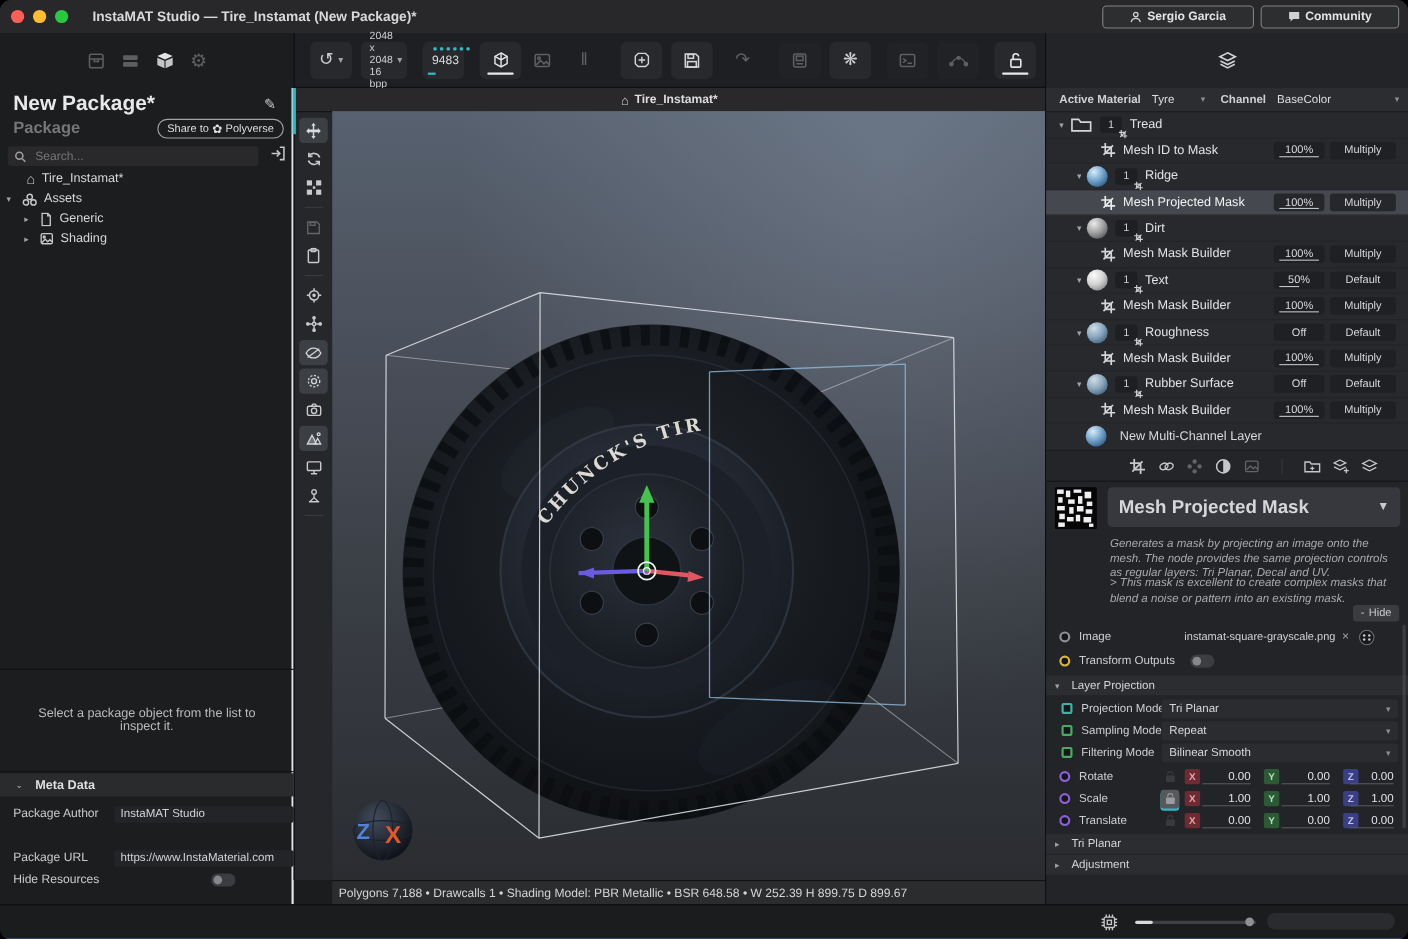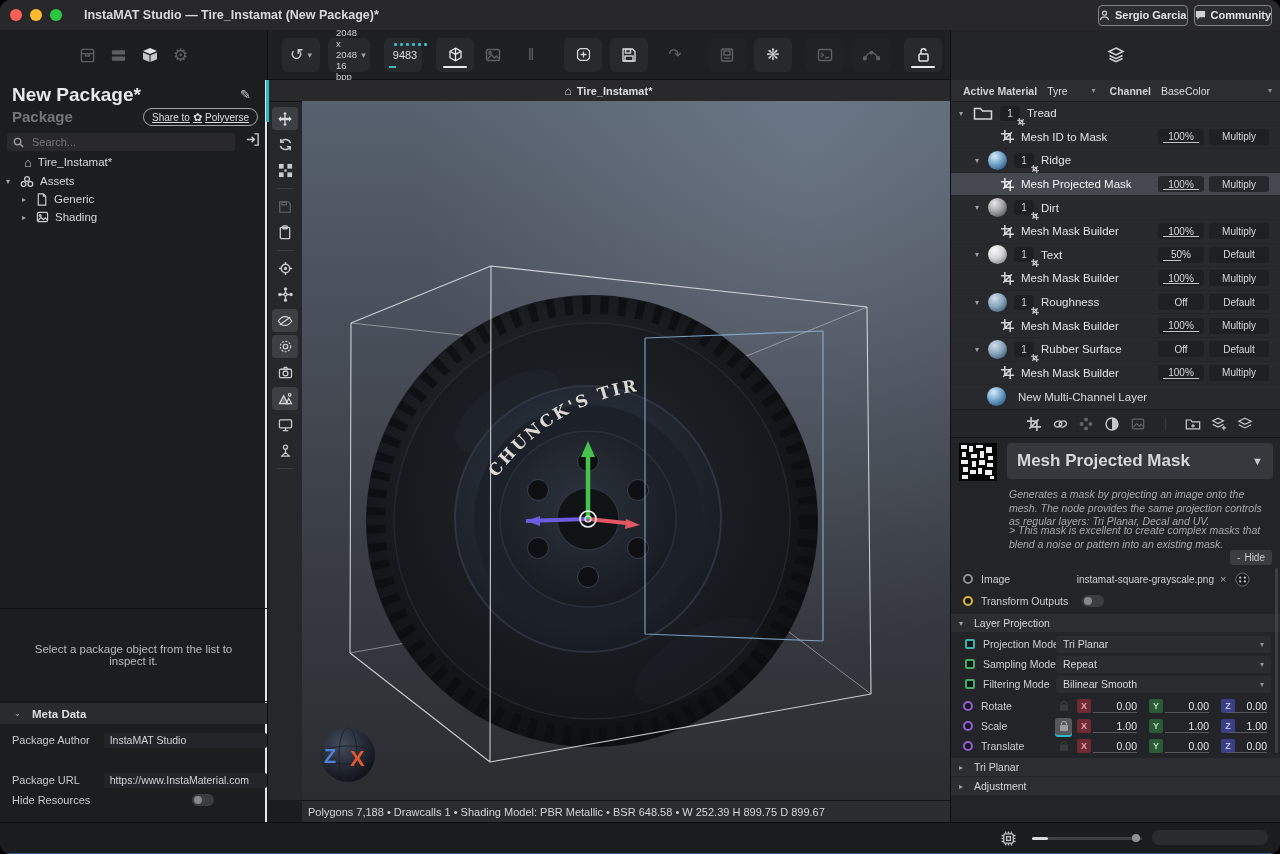--- a/index.html
+++ b/index.html
@@ -3,21 +3,21 @@
 <meta charset="utf-8">
 <style>
   html,body{margin:0;padding:0;background:#000;}
   body{width:1280px;height:854px;font-family:"Liberation Sans","DejaVu Sans",sans-serif;-webkit-font-smoothing:antialiased;}
   #window{position:relative;width:1280px;height:854px;background:#1b1c1e;border-radius:10px;overflow:hidden;}
   
   #titlebar{position:absolute;left:0;top:0;width:1280px;height:30px;background:#28282a;border-bottom:1px solid #0d0e0f;display:flex;align-items:center;}
   .tl{width:12px;height:12px;border-radius:50%;margin-right:8px;}
   #titlebar .lights{display:flex;margin-left:10px;}
   #wtitle{margin-left:14px;font-size:12.5px;font-weight:bold;color:#d8d9da;}
-  .tb-btn{height:19px;display:flex;align-items:center;gap:5px;border:1px solid #818284;border-radius:4px;padding:0 0;color:#e3e4e5;font-size:11px;font-weight:bold;background:#2d2e30;}
+  .tb-btn{height:19px;display:flex;align-items:center;gap:5px;border:1px solid #818284;border-radius:4px;padding:0 24px;color:#e3e4e5;font-size:11px;font-weight:bold;background:#2d2e30;}
   
   #topbar-left{position:absolute;left:0;top:30px;width:267px;height:50px;background:#1c1d1f;border-bottom:1px solid #101113;display:flex;align-items:center;justify-content:center;gap:14px;}
   #topbar-center{position:absolute;left:267px;top:30px;width:683px;height:50px;background:#1e1f22;border-bottom:1px solid #101113;border-left:1px solid #0e0f10;display:flex;align-items:center;padding-left:14px;box-sizing:border-box;}
   #topbar-right{position:absolute;left:950px;top:30px;width:330px;height:50px;background:#232427;border-bottom:1px solid #101113;border-left:1px solid #0e0f10;display:flex;align-items:center;justify-content:center;}
   .tbtn{height:34px;min-width:26px;background:#28292c;border-radius:6px;display:flex;align-items:center;justify-content:center;gap:4px;padding:0 6px;position:relative;color:#cbccce;}
   .tbtn.flat{background:transparent;}
   .dim{opacity:.38;}
   .ul:after{content:"";position:absolute;bottom:4px;left:7px;right:7px;height:2px;background:#e8e9ea;border-radius:1px;}
   .g{margin-left:8px;}
   .gg{margin-left:14px;}
@@ -25,21 +25,21 @@
   .statbtn{font-size:11px;color:#dcdddf;}
   .teal-dashes{position:absolute;top:5px;left:10px;display:flex;gap:3px;}
   .teal-dashes i{width:3px;height:3px;background:#35bac6;border-radius:1px;display:block;}
   .teal-corner{position:absolute;bottom:4px;left:5px;width:7px;height:2px;background:#35bac6;}
   .uni{font-size:16px;line-height:1;color:#cbccce;}
   
   #sidebar{position:absolute;left:0;top:80px;width:267px;height:742px;background:#1c1d1f;border-right:2px solid #e5e5e5;box-sizing:border-box;}
   #sb-title{position:absolute;left:12px;top:4px;font-size:19px;font-weight:bold;color:#e8e8e9;}
   #sb-pencil{position:absolute;right:14px;top:8px;color:#c9cacc;font-size:13px;}
   #sb-sub{position:absolute;left:12px;top:28px;font-size:15px;font-weight:bold;color:#757678;}
-  #share-pill{position:absolute;right:7px;top:28px;height:16px;border:1px solid #a3a4a6;border-radius:9px;display:flex;align-items:center;gap:3px;padding:0 8px;font-size:10px;color:#dcdddf;text-decoration:underline;}
+  #share-pill{position:absolute;right:7px;top:28px;height:16px;border:1px solid #a3a4a6;border-radius:9px;display:flex;align-items:center;gap:3px;padding:0 8px;font-size:10px;color:#dcdddf;}
   #sb-search{position:absolute;left:7px;top:53px;width:228px;height:18px;background:#29292c;border-radius:3px;display:flex;align-items:center;padding:0 6px;gap:6px;box-sizing:border-box;}
   #sb-search input{background:transparent;border:none;outline:none;color:#cfd0d2;font-size:11px;width:160px;font-family:inherit;}
   #sb-import{position:absolute;right:5px;top:52px;color:#c6c7c9;}
   .trow{position:absolute;display:flex;align-items:center;gap:6px;font-size:11.5px;color:#d6d7d9;height:18px;}
   .chev{color:#9fa1a4;font-size:8px;width:8px;display:inline-block;}
   #sb-msgbox{position:absolute;left:0;top:528px;width:267px;height:92px;border-top:1px solid #101113;border-bottom:1px solid #101113;display:flex;align-items:center;justify-content:center;}
   #sb-msgbox div{font-size:11.5px;color:#b9babc;text-align:center;padding:0 20px;}
   #meta-head{position:absolute;left:0;top:623px;width:267px;height:21px;background:#2a2b2d;display:flex;align-items:center;gap:10px;padding-left:14px;box-sizing:border-box;font-size:11.5px;font-weight:bold;color:#dedfe0;}
   .mrow{position:absolute;left:0;width:267px;height:18px;display:flex;align-items:center;}
   .mlabel{font-size:11px;color:#c9cacc;padding-left:12px;width:92px;}
@@ -54,21 +54,21 @@
   .vsb.on{background:#3c3f44;}
   .vdiv{width:17px;height:1px;background:#3a3b3e;margin:3px 0 6px 0;}
   
   #tabbar{position:absolute;left:267px;top:80px;width:683px;height:21px;background:#29292b;border-bottom:1px solid #121315;display:flex;align-items:center;justify-content:center;gap:5px;font-size:11px;font-weight:bold;color:#dddedf;}
   #viewport{position:absolute;left:302px;top:101px;width:648px;height:699px;background:
     radial-gradient(ellipse at 78% 6%, rgba(160,175,195,.28), rgba(160,175,195,0) 55%),
     linear-gradient(#57616f, #4a505b 30%, #3a3e45 62%, #2a2c30 100%);}
   #statusbar{position:absolute;left:302px;top:800px;width:648px;height:22px;background:#2b2c2e;border-top:1px solid #121315;display:flex;align-items:center;}
   #statusbar div{font-size:11px;color:#d4d5d7;padding-left:6px;white-space:nowrap;}
   
-  #layers-panel{position:absolute;left:950px;top:80px;width:330px;height:357px;background:#28292c;border-left:1px solid #0e0f10;box-sizing:border-box;}
+  #layers-panel{position:absolute;left:950px;top:80px;width:330px;height:357px;background:#28292c;border-left:1px solid #0e0f10;box-sizing:border-box;text-align:right;}
   #mat-row{height:21px;background:#2c2d30;border-bottom:1px solid #1b1c1e;display:flex;align-items:center;font-size:10.5px;color:#cbccce;}
   #mat-row .lab{font-weight:bold;color:#cfd0d2;}
   #mat-row .val{color:#dcdddf;}
   #mat-row .caret{color:#8d8f92;font-size:8px;}
   .lr{height:23.6px;display:flex;align-items:center;border-bottom:1px solid #232427;box-sizing:border-box;position:relative;}
   .lr.sel{background:#45484e;}
   .lname{font-size:11.5px;color:#e2e3e4;margin-left:7px;white-space:nowrap;}
   .sph{width:19px;height:19px;border-radius:50%;flex:none;}
   .sph-blue{background:radial-gradient(circle at 35% 28%,#d8ecf8,#7cabd0 40%,#41719c 72%,#27455f);}
   .sph-steel{background:radial-gradient(circle at 35% 28%,#cfdde8,#8aa7bd 45%,#53718a 75%,#32475a);}

